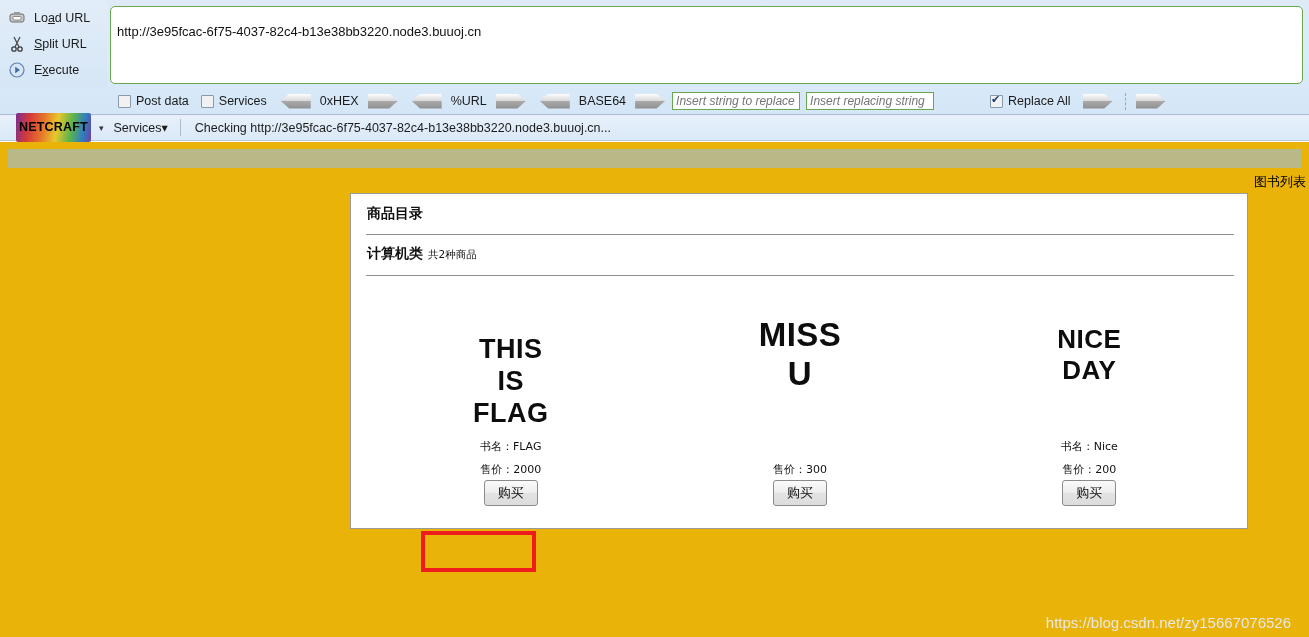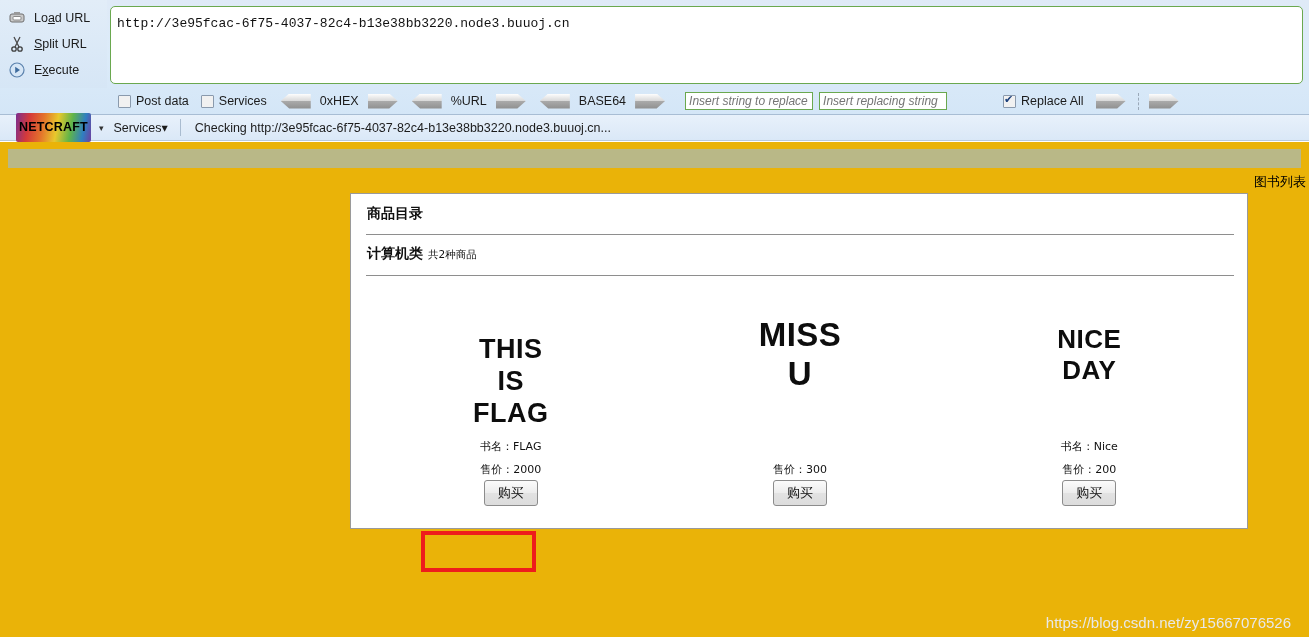--- a/index.html
+++ b/index.html
@@ -58,29 +58,29 @@
   #cmd-exec   { top: 58px; }
 
   #url-box {
     position: absolute;
     left: 110px; top: 6px;
     width: 1193px; height: 78px;
     background: #fff;
     border: 1px solid #6aa84f;
     border-radius: 5px;
     box-sizing: border-box;
-    padding: 8px 6px;
+    padding: 16px 6px;
     font-size: 13px;
     color: #111;
     line-height: 17px;
     overflow: hidden;
     word-break: break-all;
     resize: none;
     outline: none;
-    font-family: Liberation Mono, monospace;
+    font-family: Liberation Sans, sans-serif;
   }
 
   
   #hb-row2 {
     position: absolute;
     left: 0; top: 88px;
     width: 1309px; height: 26px;
     display: flex;
     align-items: center;
   }
@@ -125,21 +125,21 @@
     display: inline-block;
   }
   .arw.left {
     clip-path: polygon(0% 50%, 28% 0%, 100% 0%, 100% 100%, 28% 100%);
   }
   .arw.right {
     clip-path: polygon(0% 0%, 72% 0%, 100% 50%, 72% 100%, 0% 100%);
   }
   .hb-input {
     width: 128px; height: 18px;
-    margin-left: 20px;
+    margin-left: 7px;
     border: 1px solid #6aa84f;
     background: #fff;
     font-size: 12px;
     font-style: italic;
     color: #7a7a7a;
     padding: 0 3px;
     box-sizing: border-box;
     font-family: "Liberation Sans", sans-serif;
     outline: none;
   }

